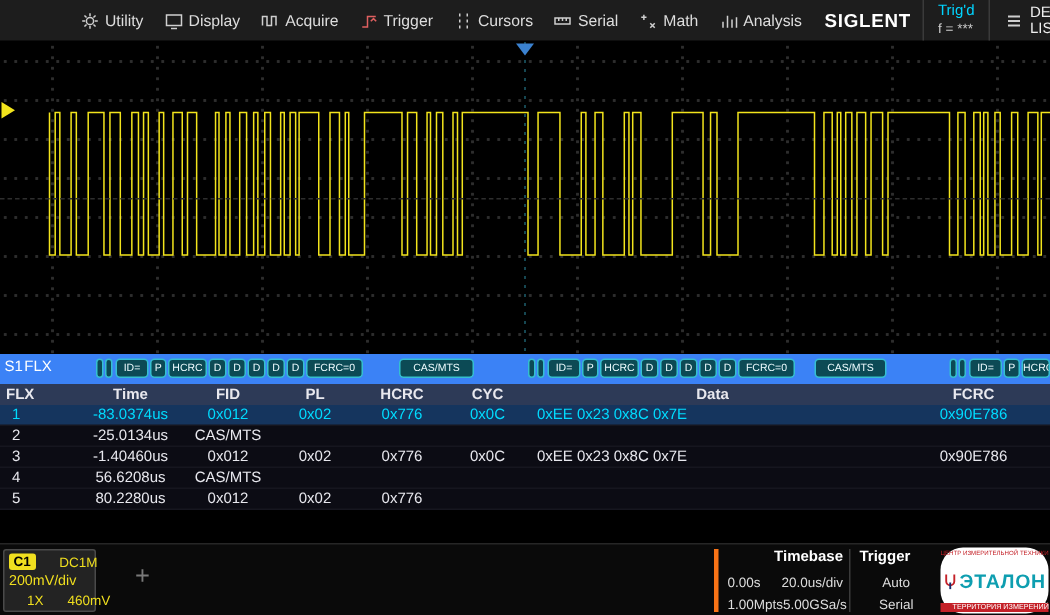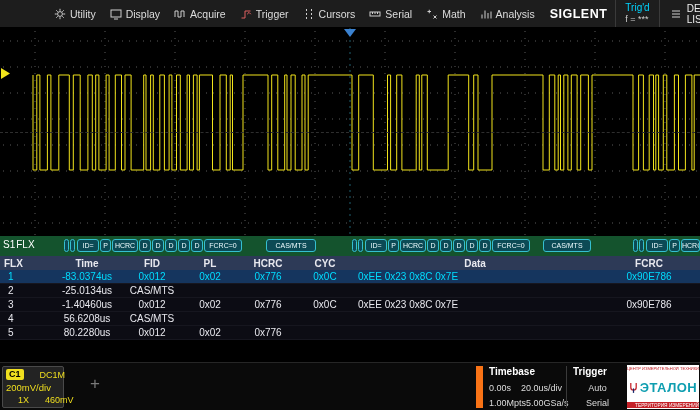--- a/index.html
+++ b/index.html
@@ -25,21 +25,21 @@
   
   .scope{position:absolute;top:28px;left:0;width:700px;height:208px;background:#000;
     background-image:
       radial-gradient(circle,#2d2d2d 0.9px,transparent 1.1px),
       radial-gradient(circle,#2d2d2d 0.9px,transparent 1.1px);
     background-size:7px 26px,70px 7px;}
   .scope::after{content:"";position:absolute;left:0;top:104px;width:700px;border-top:1px dashed #2e2e2e;}
   .wave-svg{position:absolute;inset:0;width:700px;height:208px;}
 
   
-  .busrow{position:absolute;top:236px;left:0;width:700px;height:20px;background:#14532d;}
+  .busrow{position:absolute;top:236px;left:0;width:700px;height:20px;background:#3b82f6;}
   .bus-label{position:absolute;left:3px;top:3px;font-size:10px;color:#fff;display:flex;gap:1px;}
   .seg{position:absolute;top:3px;height:13px;box-sizing:border-box;background:#0c4a55;
        border:1px solid #35bfd0;border-radius:3px;color:#eefcff;font-size:7px;line-height:11px;
        text-align:center;overflow:hidden;white-space:nowrap;}
 
   
   .dtable{position:absolute;top:256px;left:0;width:700px;font-size:10px;color:#e8e8ee;}
   .thead{display:flex;height:14px;align-items:center;background:#2d3a57;font-weight:bold;}
   .tr{display:flex;height:13px;align-items:center;background:#0c0c14;border-bottom:1px solid #16161f;box-sizing:content-box;}
   .tr.sel{background:#15355e;color:#00dcff;}
@@ -53,31 +53,31 @@
   
   .bottom{position:absolute;top:362px;left:0;width:700px;height:48px;background:#0a0a0a;border-top:1px solid #262626;box-sizing:border-box;}
   .chbox{position:absolute;left:2px;top:3px;width:62px;height:42px;background:#232323;border:1px solid #4a4a4a;
          border-radius:2px;box-sizing:border-box;padding:2px 3px;display:flex;flex-direction:column;justify-content:space-between;}
   .chrow{display:flex;align-items:center;gap:16px;}
   .chrow.last{justify-content:space-between;margin-left:12px;}
   .c1chip{background:#f0df1f;color:#000;font-weight:bold;font-size:9px;padding:0 3px;border-radius:2px;line-height:11px;}
   .yel{color:#f0df1f;font-size:9px;}
   .scaletxt{color:#f0df1f;font-size:9.5px;}
   .plus{position:absolute;left:90px;top:11px;color:#7a7a7a;font-size:17px;font-weight:300;}
-  .tbbox{position:absolute;left:476px;top:3px;width:86px;height:42px;border-left:7px solid #f97316;padding-left:6px;
-         display:flex;flex-direction:column;justify-content:space-between;box-sizing:border-box;}
+  .tbbox{position:absolute;left:476px;top:3px;width:86px;height:42px;border-left:3px solid #f97316;padding-left:6px;
+         display:flex;flex-direction:column;justify-content:space-between;box-sizing:border-box;text-align:right;}
   .trgbox{position:absolute;left:566px;top:3px;width:60px;height:42px;border-left:1px solid #3a3a3a;padding-left:6px;
           display:flex;flex-direction:column;justify-content:space-between;box-sizing:border-box;}
   .sect-title{color:#fff;font-weight:bold;font-size:10px;}
   .inforow{display:flex;justify-content:space-between;color:#ddd;font-size:9px;}
   .inforow.right{justify-content:center;padding-right:4px;}
 
   
   .logo{position:absolute;right:1px;top:2px;width:72px;height:44px;background:#fff;box-sizing:border-box;
-        display:flex;flex-direction:column;align-items:center;justify-content:space-between;padding:1px 0;}
+        display:flex;flex-direction:column;align-items:center;justify-content:space-between;padding:1px 0;border-radius:15px;}
   .logo-top{color:#c42128;font-size:6px;white-space:nowrap;transform:scale(.68);transform-origin:center;}
   .logo-mid{display:flex;align-items:center;gap:2px;}
   .logo-mid svg{width:9px;height:11px;display:block;}
   .logo-name{color:#0e9eb0;font-weight:bold;font-size:13px;letter-spacing:.5px;}
   .logo-band{background:#c42128;color:#fff;font-size:6px;width:100%;text-align:center;white-space:nowrap;}
   .logo-band span{display:inline-block;transform:scale(.8);transform-origin:center;}
 </style>
 </head>
 <body>
 

